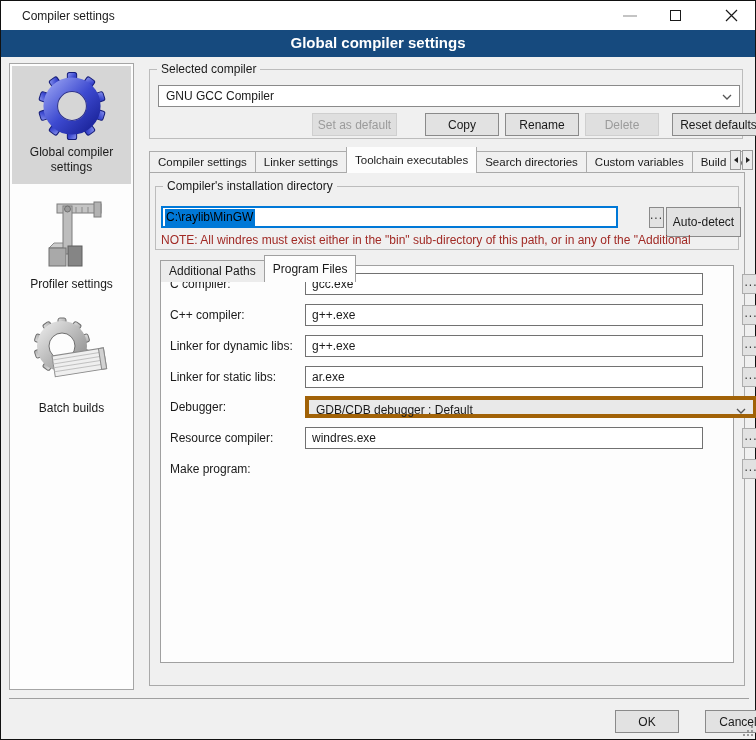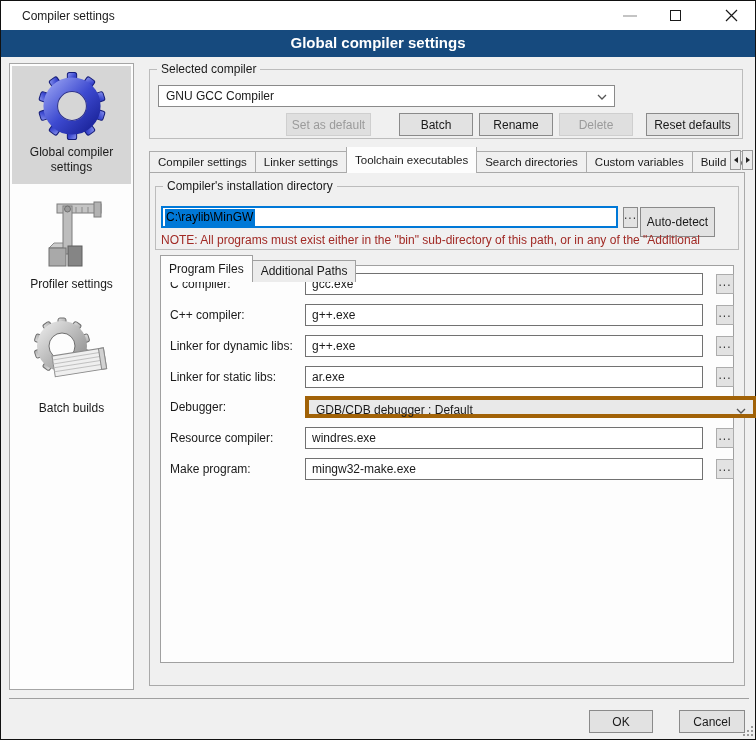--- a/index.html
+++ b/index.html
@@ -26,24 +26,24 @@
   .si-1{top:126px;height:104px;}
   .si-2{top:246px;height:106px;}
   
   .groupbox{position:absolute;border:1px solid #bcbcbc;box-sizing:border-box;}
   .legend{position:absolute;top:-8px;left:7px;background:#f0f0f0;padding:0 4px;line-height:14px;}
   .g-compiler{left:148px;top:68px;width:594px;height:70px;}
   
   .combo{background:#fff;border:1px solid #8a8a8a;box-sizing:border-box;position:absolute;}
   .combo .ctext{position:absolute;left:7px;top:0;line-height:20px;white-space:nowrap;}
   .combo .chev{position:absolute;right:7px;top:8px;}
-  .combo-main{left:8px;top:15px;width:457px;height:22px;}
+  .combo-main{left:8px;top:15px;width:582px;height:22px;}
   
   .btn{position:absolute;background:#e2e2e2;border:1px solid #8a8a8a;box-sizing:border-box;
-    display:flex;align-items:center;justify-content:center;font-size:12px;cursor:default;}
+    display:flex;align-items:center;justify-content:center;font-size:12px;cursor:default;margin-left:26px;}
   .btn.disabled{background:#dfdfdf;border-color:#cfcfcf;color:#9b9b9b;}
   .gbtn{top:43px;height:23px;}
   .b-setdef{left:136px;width:85px;}
   .b-copy{left:249px;width:74px;}
   .b-rename{left:329px;width:74px;}
   .b-delete{left:409px;width:74px;}
   .b-reset{left:496px;width:93px;}
   
   .tabbar{position:absolute;left:148px;top:146px;width:596px;height:26px;display:flex;
     align-items:flex-end;overflow:hidden;}
@@ -186,21 +186,21 @@
     <div class="combo combo-main">
       <span class="ctext">GNU GCC Compiler</span>
       <svg class="chev" width="10" height="6" viewBox="0 0 10 6">
         <path d="M1 1 L5 5 L9 1" fill="none" stroke="#555" stroke-width="1.3"></path>
       </svg>
     </div>
     <div class="btn gbtn b-setdef disabled">
       <span>Set as default</span>
     </div>
     <div class="btn gbtn b-copy">
-      <span>Batch</span>
+      <span>Copy</span>
     </div>
     <div class="btn gbtn b-rename">
       <span>Rename</span>
     </div>
     <div class="btn gbtn b-delete disabled">
       <span>Delete</span>
     </div>
     <div class="btn gbtn b-reset">
       <span>Reset defaults</span>
     </div>
@@ -229,26 +229,26 @@
       <span class="legend">Compiler's installation directory</span>
       <div class="dir-input">
         <span class="sel-text">C:\raylib\MinGW</span>
       </div>
       <div class="btn b-browse-dir">
         <span class="dots">...</span>
       </div>
       <div class="btn b-autodetect">
         <span>Auto-detect</span>
       </div>
-      <div class="note">NOTE: All programs must exist either in the "bin" sub-directory of this path, or in any of the "Additional</div>
+      <div class="note">NOTE: All windres must exist either in the "bin" sub-directory of this path, or in any of the "Additional</div>
     </div>
 
     <div class="subtabs">
+      <div class="subtab"><span>Additional Paths</span></div>
       <div class="subtab active"><span>Program Files</span></div>
-      <div class="subtab"><span>Additional Paths</span></div>
     </div>
 
     <div class="whitepage">
 
       <div class="frow r0">
         <span class="flabel">C compiler:</span>
         <div class="finput"><span>gcc.exe</span></div>
         <div class="btn fbrowse">
             <span class="dots">...</span>
           </div>
@@ -291,21 +291,20 @@
       <div class="frow r5">
         <span class="flabel">Resource compiler:</span>
         <div class="finput"><span>windres.exe</span></div>
         <div class="btn fbrowse">
             <span class="dots">...</span>
           </div>
       </div>
 
       <div class="frow r6">
         <span class="flabel">Make program:</span>
-        <div class="finput"><span>mingw32-make.exe</span></div>
         <div class="btn fbrowse">
             <span class="dots">...</span>
           </div>
       </div>
 
     </div>
   </div>
 
   <div class="divider"></div>
   <div class="btn b-ok">

